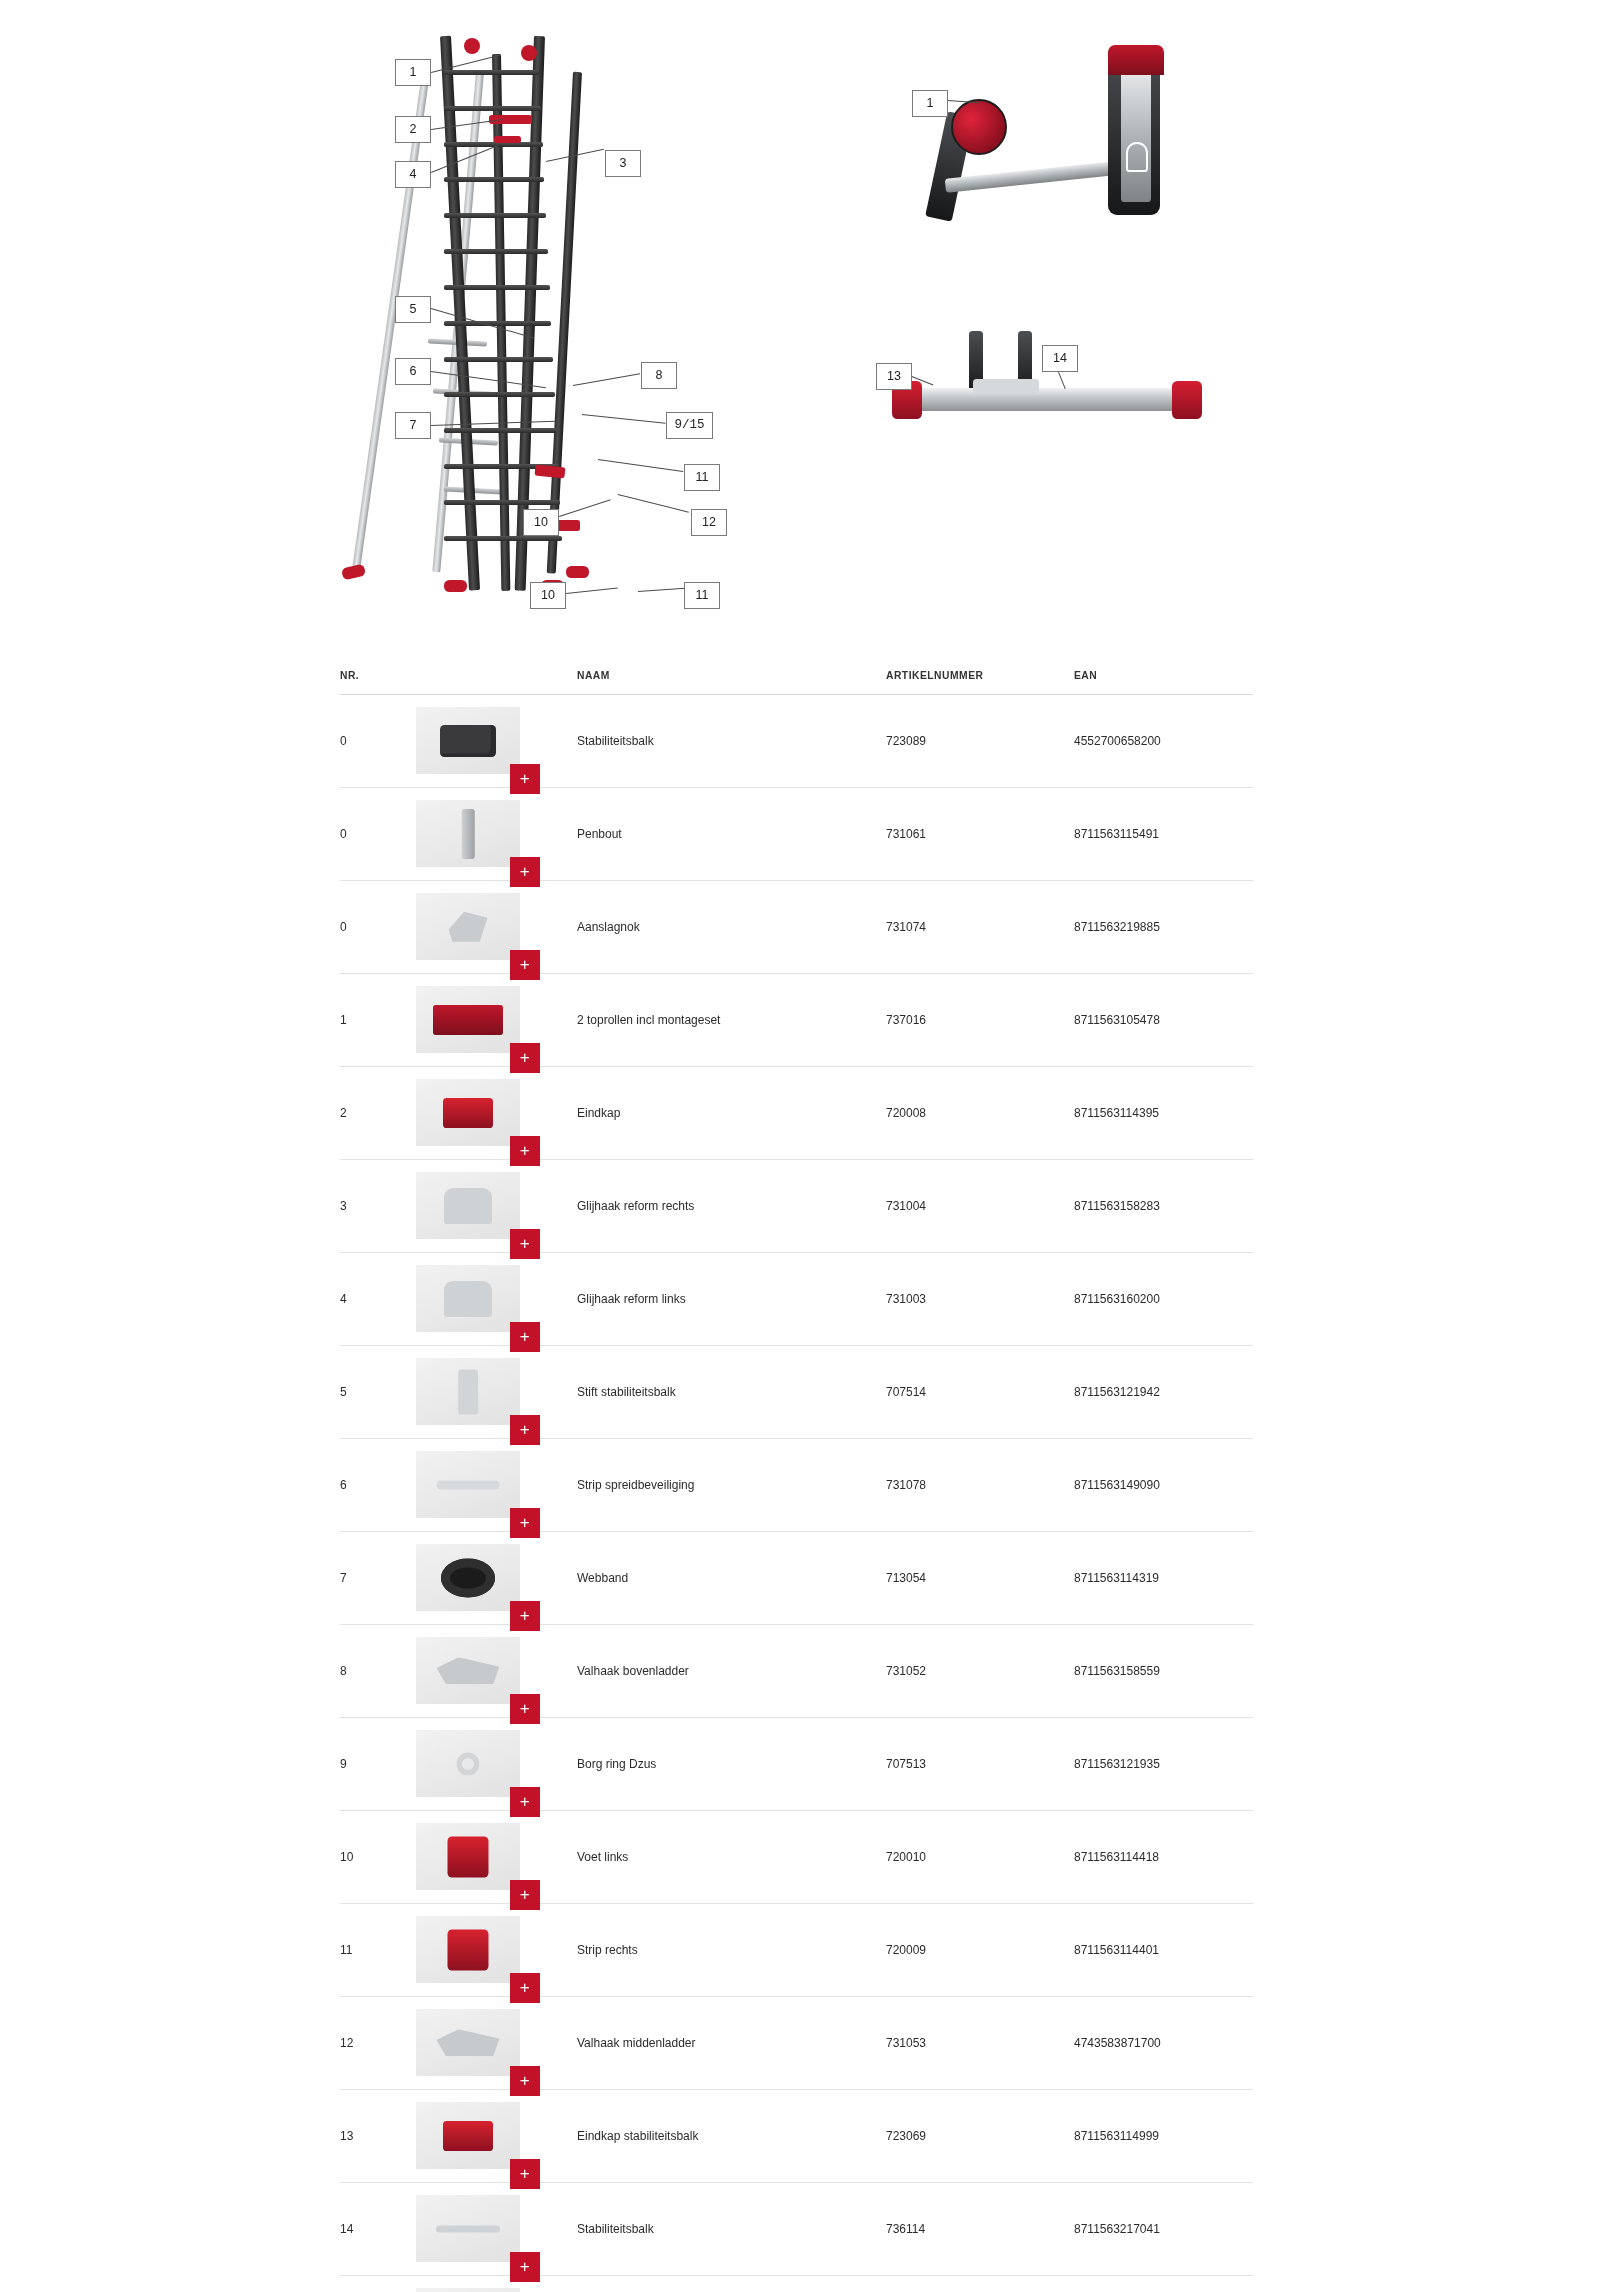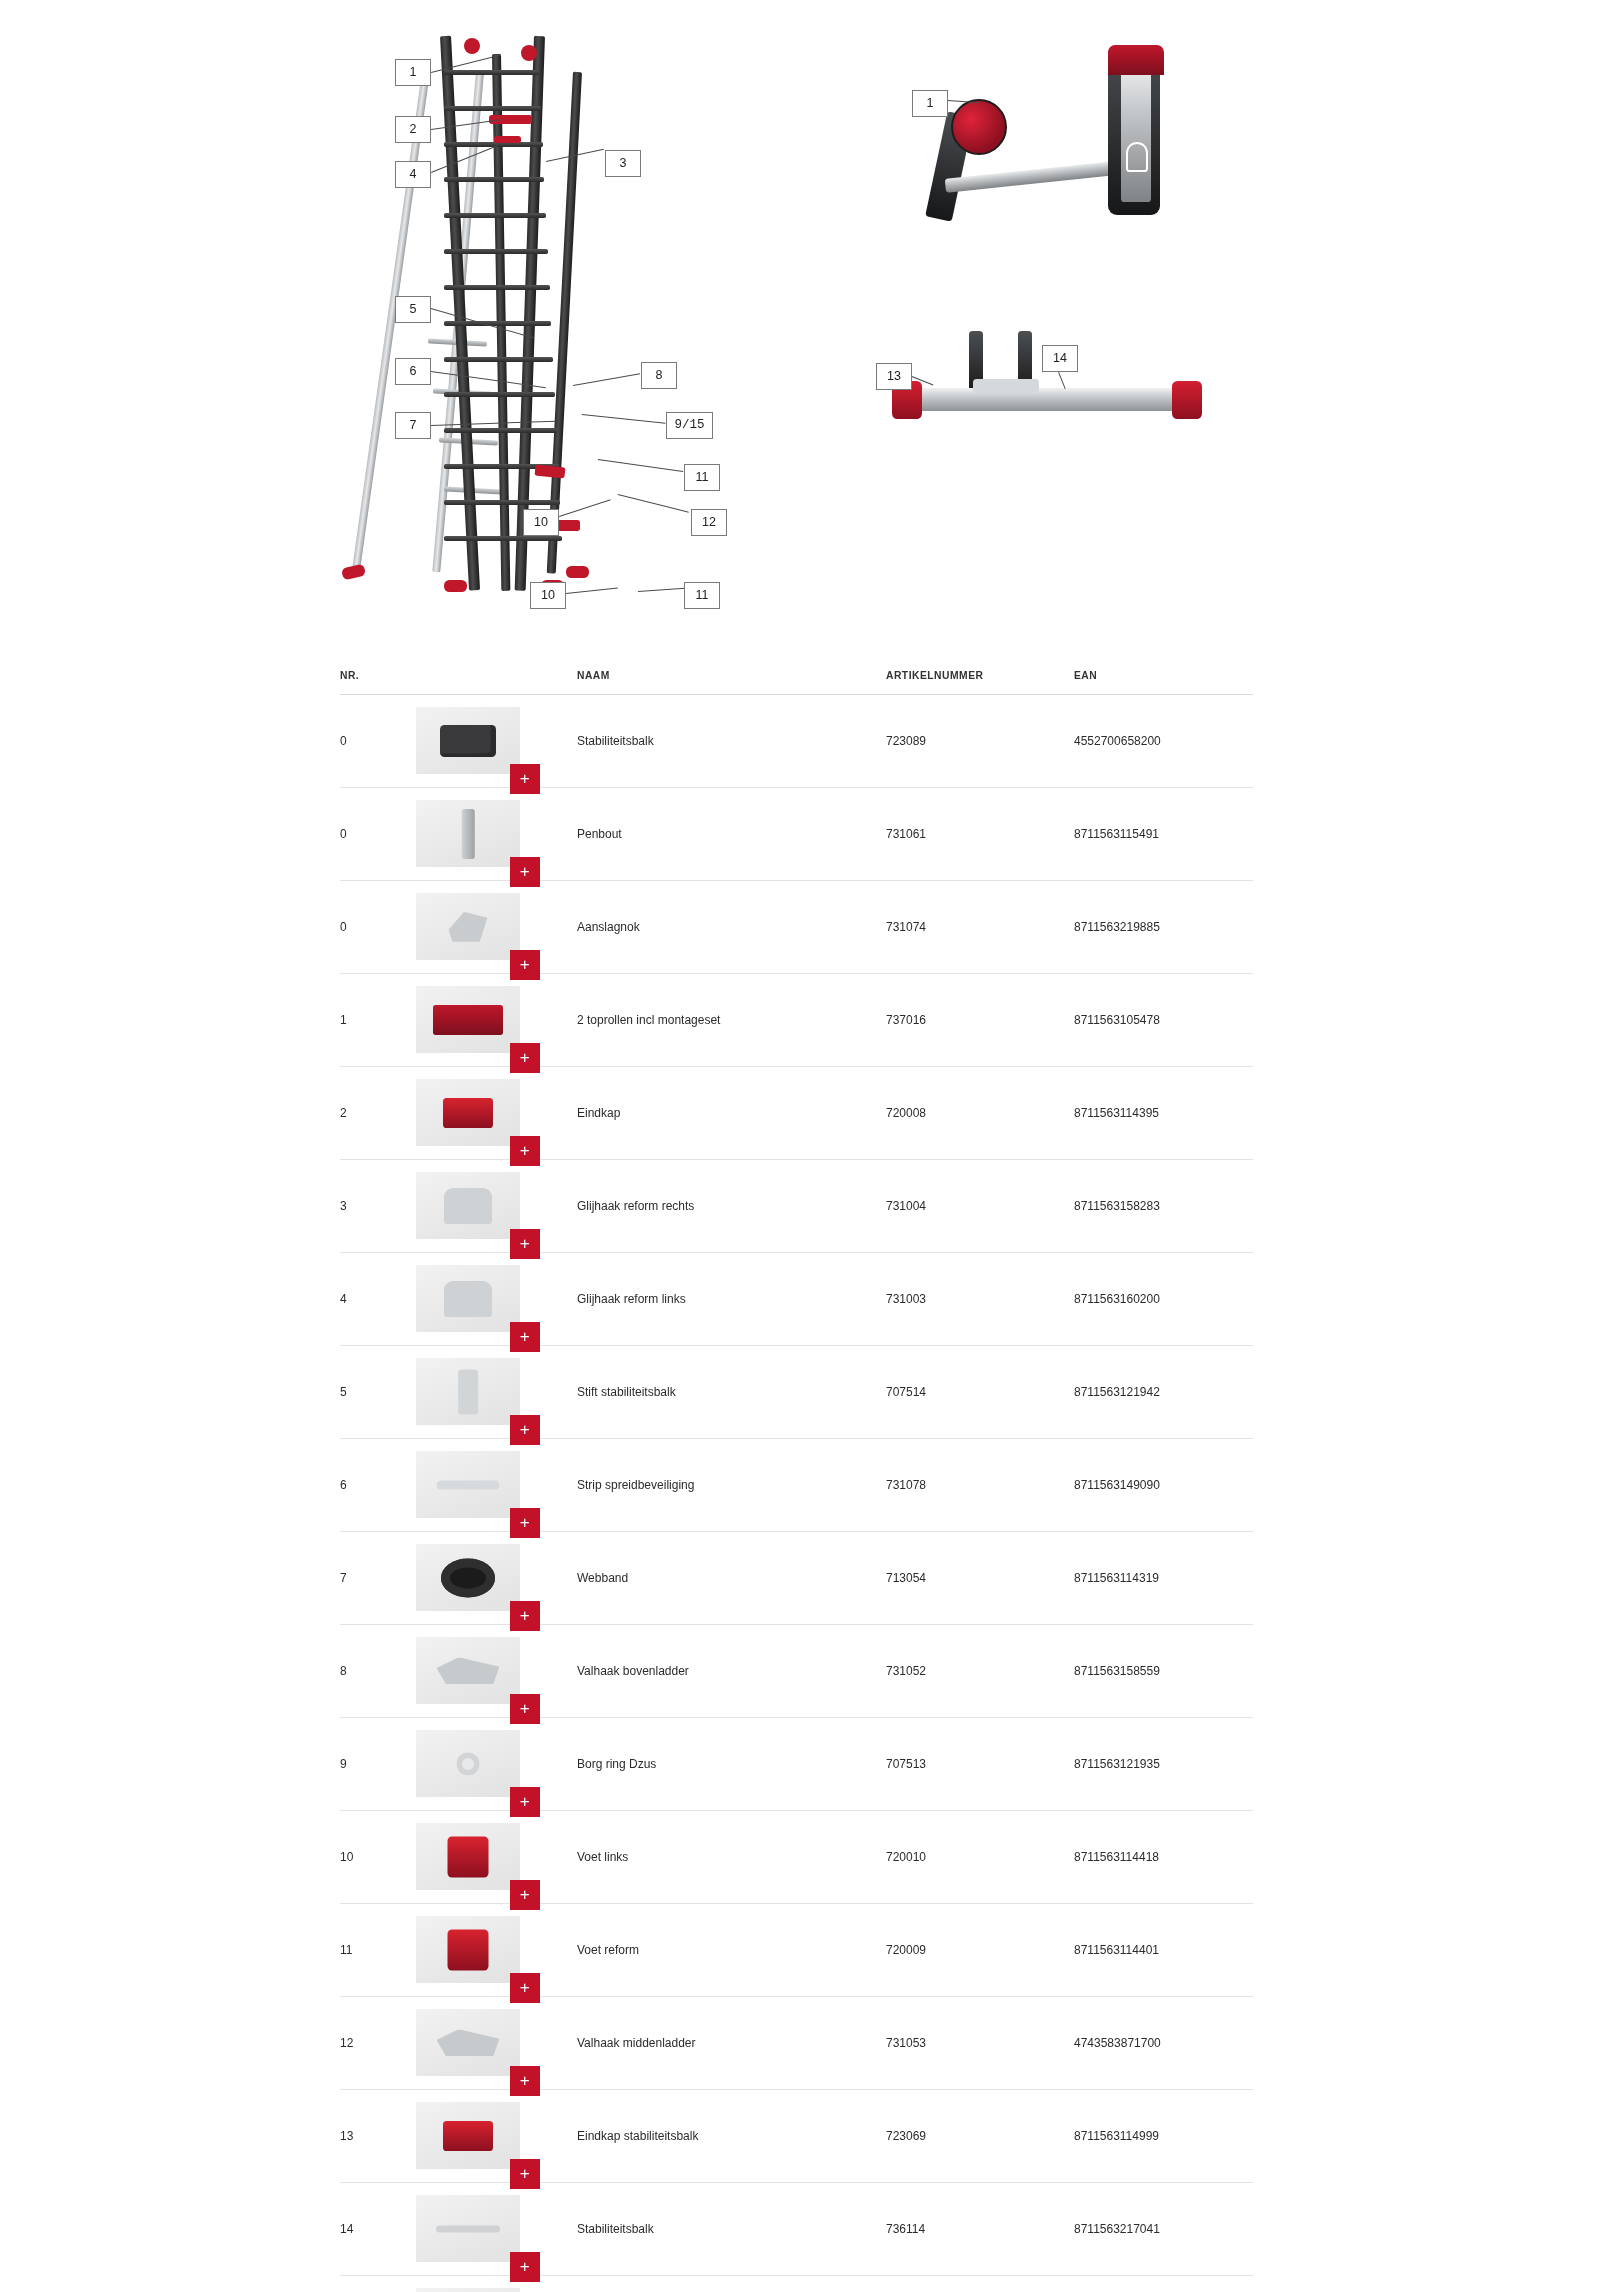--- a/index.html
+++ b/index.html
@@ -514,21 +514,21 @@
         <tr>
           <td class="col-nr">11</td>
           <td class="col-img">
             <div class="thumb-cell">
               <div class="thumb">
                 <div class="blob s12"></div>
               </div>
               <div class="plus-badge">+</div>
             </div>
           </td>
-          <td class="col-name">Voet reform</td>
+          <td class="col-name">Strip rechts</td>
           <td class="col-art">720009</td>
           <td class="col-ean">8711563114401</td>
         </tr>
         <tr>
           <td class="col-nr">12</td>
           <td class="col-img">
             <div class="thumb-cell">
               <div class="thumb">
                 <div class="blob s10"></div>
               </div>

